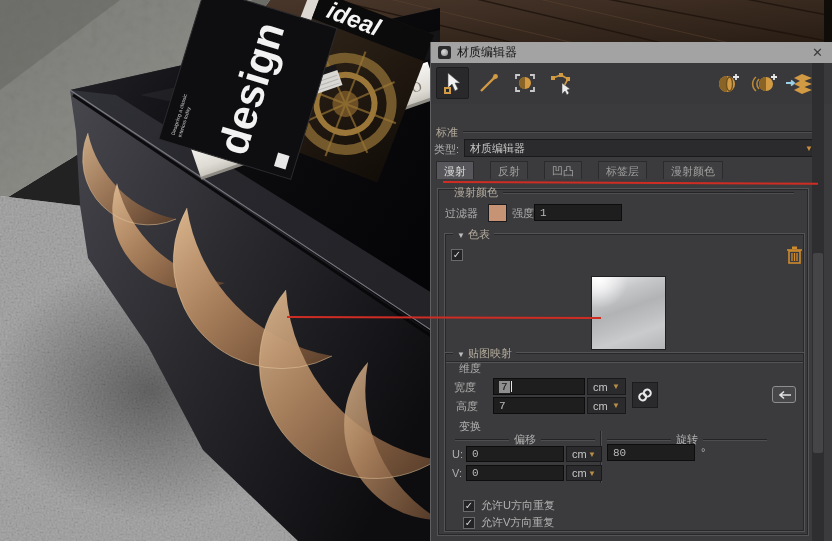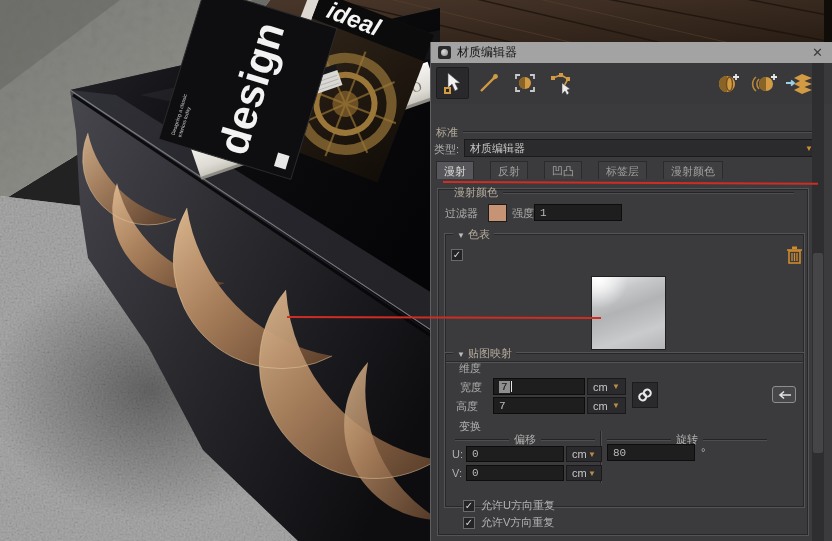--- a/index.html
+++ b/index.html
@@ -360,28 +360,28 @@
           <rect x="6" y="1.5" width="5" height="2.5" fill="#cf8a2e"></rect>
           <g stroke="#cf8a2e" stroke-width="1.3">
               <line x1="6" y1="8" x2="6" y2="16"></line>
               <line x1="8.5" y1="8" x2="8.5" y2="16"></line>
               <line x1="11" y1="8" x2="11" y2="16"></line>
             </g>
         </svg>
         <div id="preview" style="left:146px;top:42px;width:75px;height:74px"></div>
       </div>
 
-      <div class="group" style="left:6px;top:163px;width:361px;height:156px">
+      <div class="group" style="left:6px;top:163px;width:361px;height:180px">
         <div class="gheader">
           <span class="tri">▼</span><span>贴图映射</span>
         </div>
 
         <span class="lbl" style="left:14px;top:8px">维度</span>
 
-        <span class="lbl" style="left:15px;top:27px">宽度</span>
+        <span class="lbl" style="left:9px;top:27px">宽度</span>
         <div class="field" style="position:absolute;left:48px;top:25px;width:92px;height:17px">
           <span class="sel">7</span>
             <span class="caret"></span>
         </div>
         <div class="dropdown unit" style="left:142px;top:25px;width:39px;height:17px">
           <span>cm</span>
           <span class="arr">▼</span>
         </div>
 
         <span class="lbl" style="left:11px;top:46px">高度</span>

